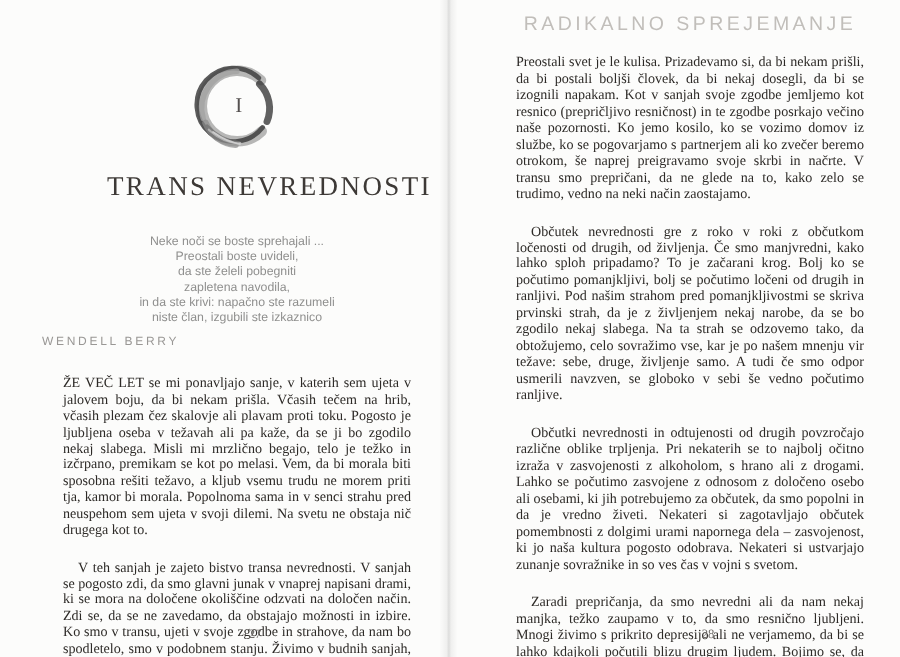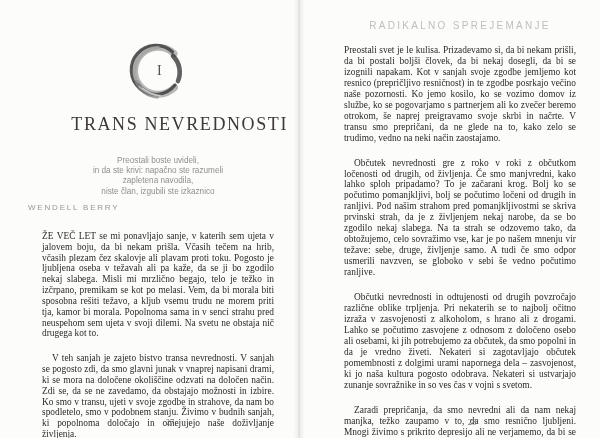--- a/index.html
+++ b/index.html
@@ -71,24 +71,24 @@
   .body-text {
     font-size: 9.4px;
     line-height: 10.85px;
     text-align: justify;
     color: #2d2a27;
   }
   .body-text p { margin: 14px; }
   .body-text p.indent { text-indent: 10px; }
   .body-left { margin-top: 19px; }
   .running-head {
-    margin-top: 20px;
+    margin-top: 8px;
     text-align: center;
     font-family: "Liberation Sans", sans-serif;
-    font-size: 10px;
+    font-size: 13px;
     letter-spacing: 2.3px;
     color: #c1beba;
     white-space: nowrap;
   }
   .body-right { margin-top: 14px; line-height: 10.95px; }
   .page-number {
     position: absolute; bottom: 11px; left: 12px;
     width: 100%;
     text-align: center;
     font-size: 8.5px;
@@ -114,23 +114,25 @@
           <path d="M33 55 Q 24 53.5 15 47" stroke="#d2d2d2" stroke-width="1.2" opacity="0.9"></path>
           <path d="M46 15 A 23 23 0 0 1 51 40" stroke="#2e2e2e" stroke-width="4.6" opacity="0.75"></path>
         </g>
       </svg>
       <span class="chapter-numeral">I</span>
     </div>
 
     <div class="chapter-title">TRANS NEVREDNOSTI</div>
 
     <div class="epigraph">
+      <div>Neke noči se boste sprehajali ...</div>
       <div>Preostali boste uvideli,</div>
+      <div>da ste želeli pobegniti</div>
+      <div>zapletena navodila,</div>
       <div>in da ste krivi: napačno ste razumeli</div>
-      <div>zapletena navodila,</div>
       <div>niste član, izgubili ste izkaznico</div>
     </div>
     <div class="epigraph-attr">WENDELL BERRY</div>
 
     <div class="body-text body-left">
       <p>ŽE VEČ LET se mi ponavljajo sanje, v katerih sem ujeta v jalovem boju, da bi nekam prišla. Včasih tečem na hrib, včasih plezam čez skalovje ali plavam proti toku. Pogosto je ljubljena oseba v težavah ali pa kaže, da se ji bo zgodilo nekaj slabega. Misli mi mrzlično begajo, telo je težko in izčrpano, premikam se kot po melasi. Vem, da bi morala biti sposobna rešiti težavo, a kljub vsemu trudu ne morem priti tja, kamor bi morala. Popolnoma sama in v senci strahu pred neuspehom sem ujeta v svoji dilemi. Na svetu ne obstaja nič drugega kot to.</p>
       <p class="indent">V teh sanjah je zajeto bistvo transa nevrednosti. V sanjah se pogosto zdi, da smo glavni junak v vnaprej napisani drami, ki se mora na določene okoliščine odzvati na določen način. Zdi se, da se ne zavedamo, da obstajajo možnosti in izbire. Ko smo v transu, ujeti v svoje zgodbe in strahove, da nam bo spodletelo, smo v podobnem stanju. Živimo v budnih sanjah, ki popolnoma določajo in omejujejo naše doživljanje življenja.</p>
     </div>
 
     <div class="page-number">27</div>

